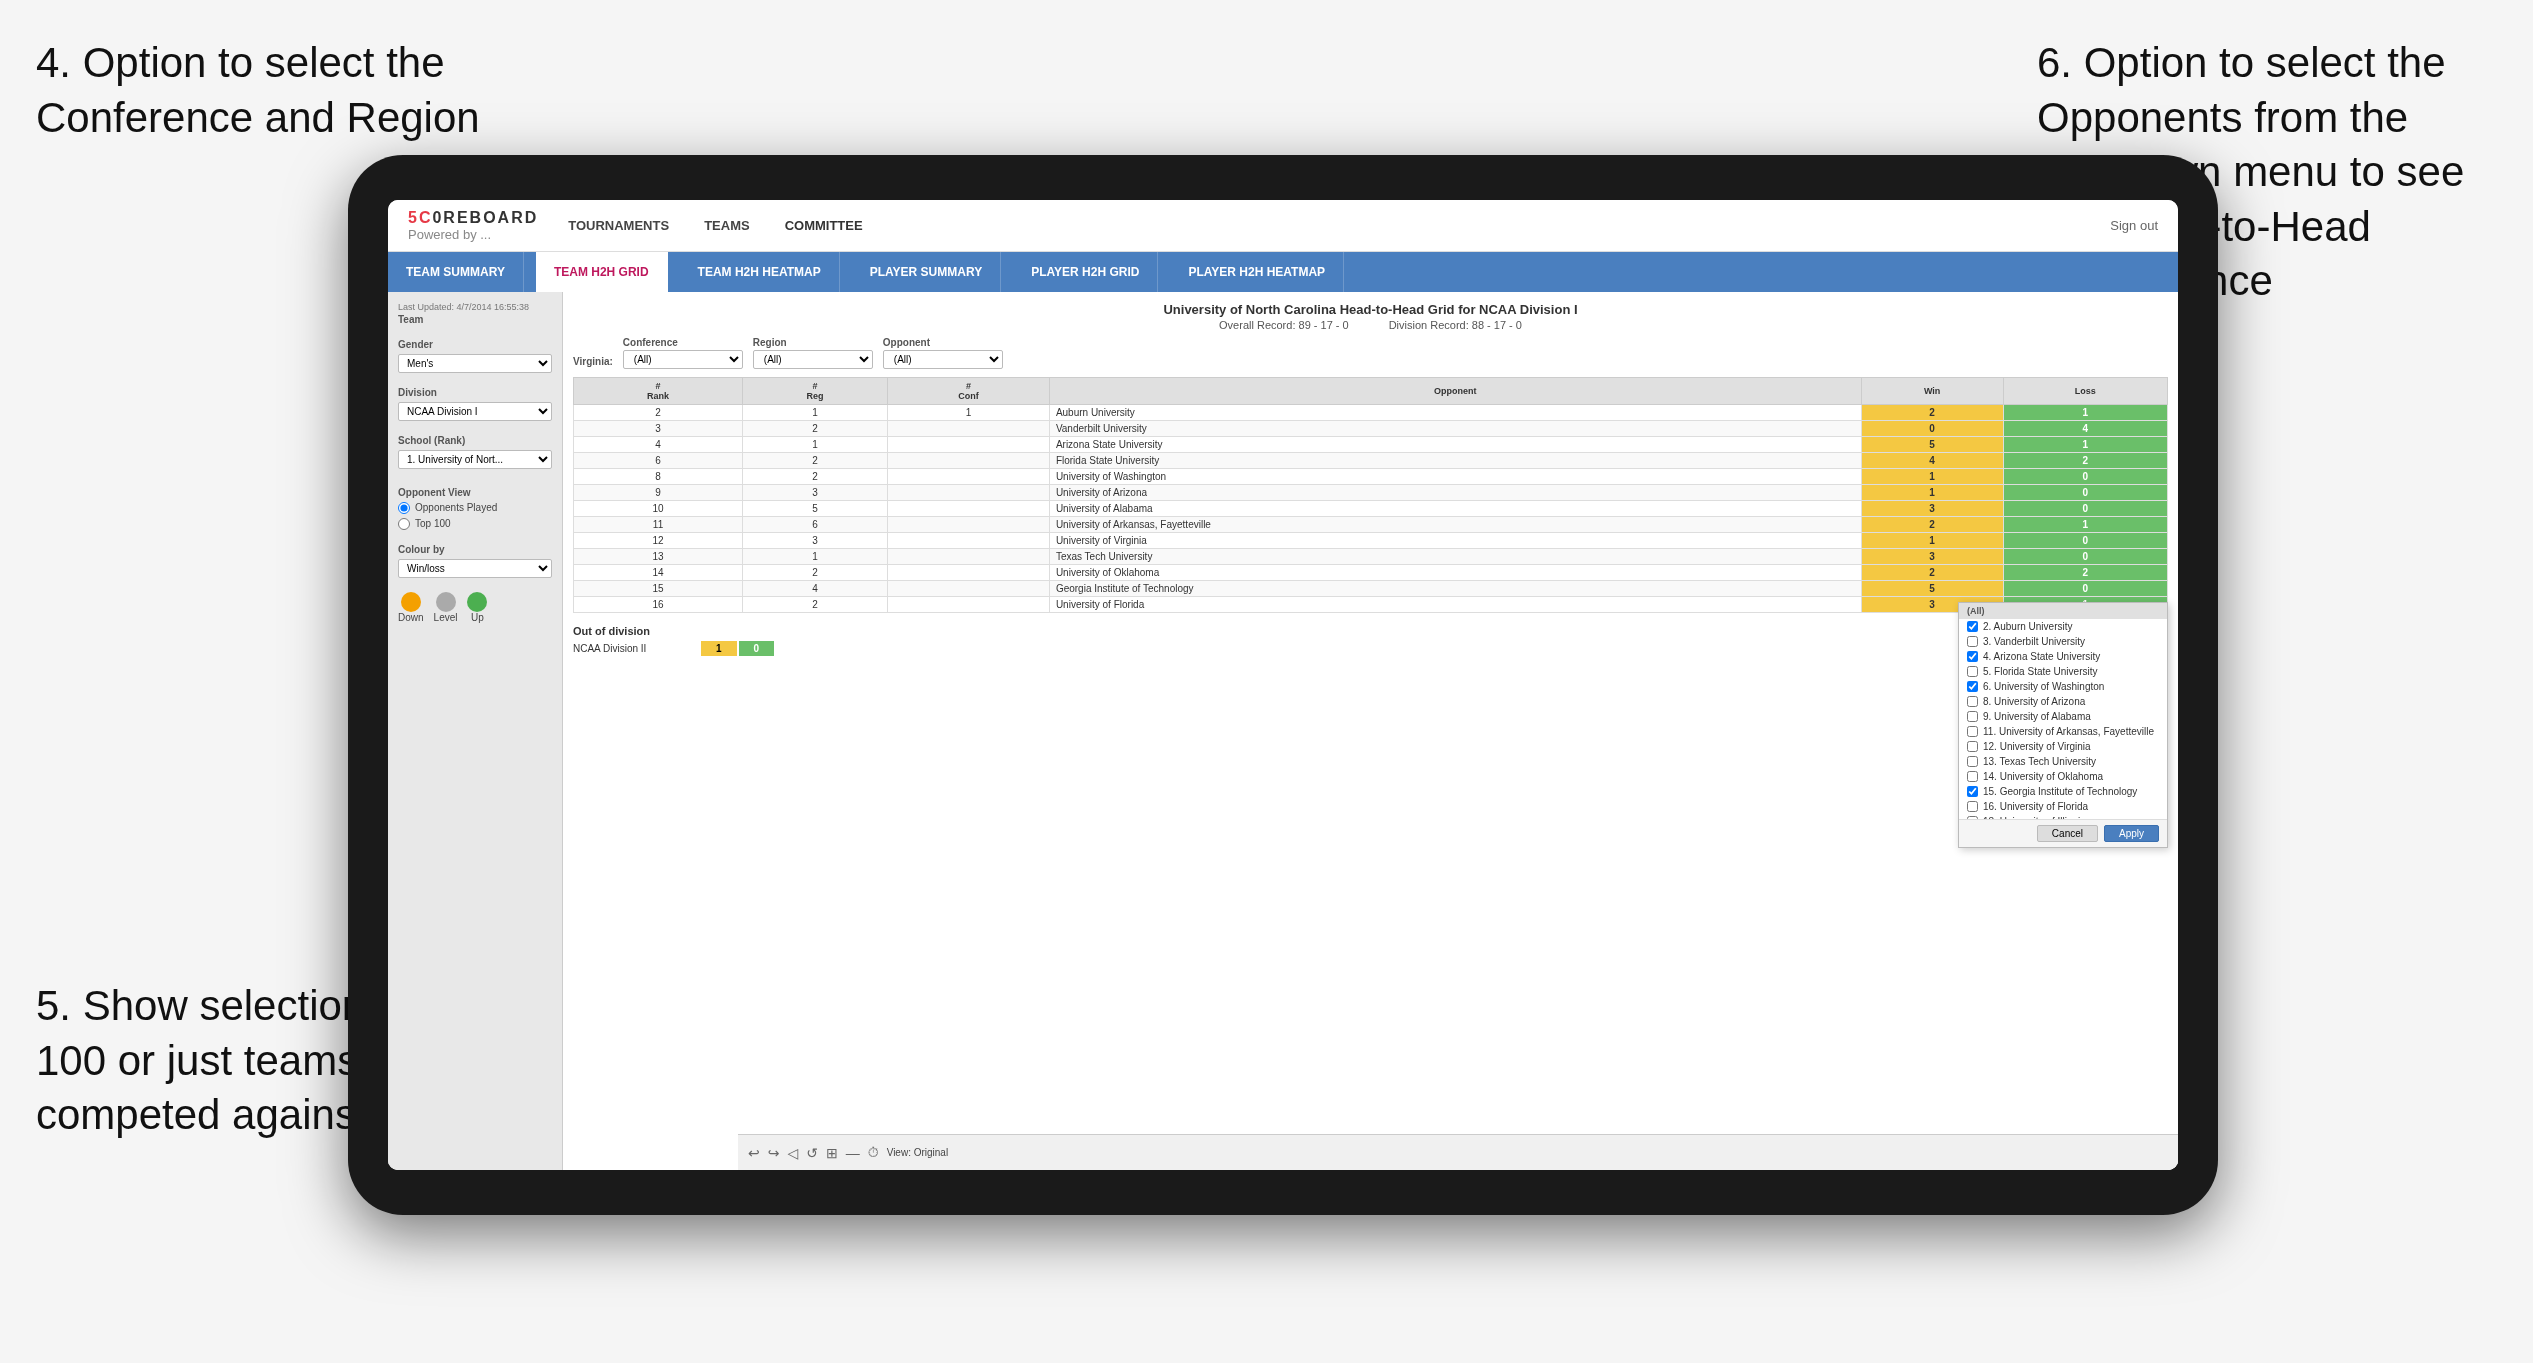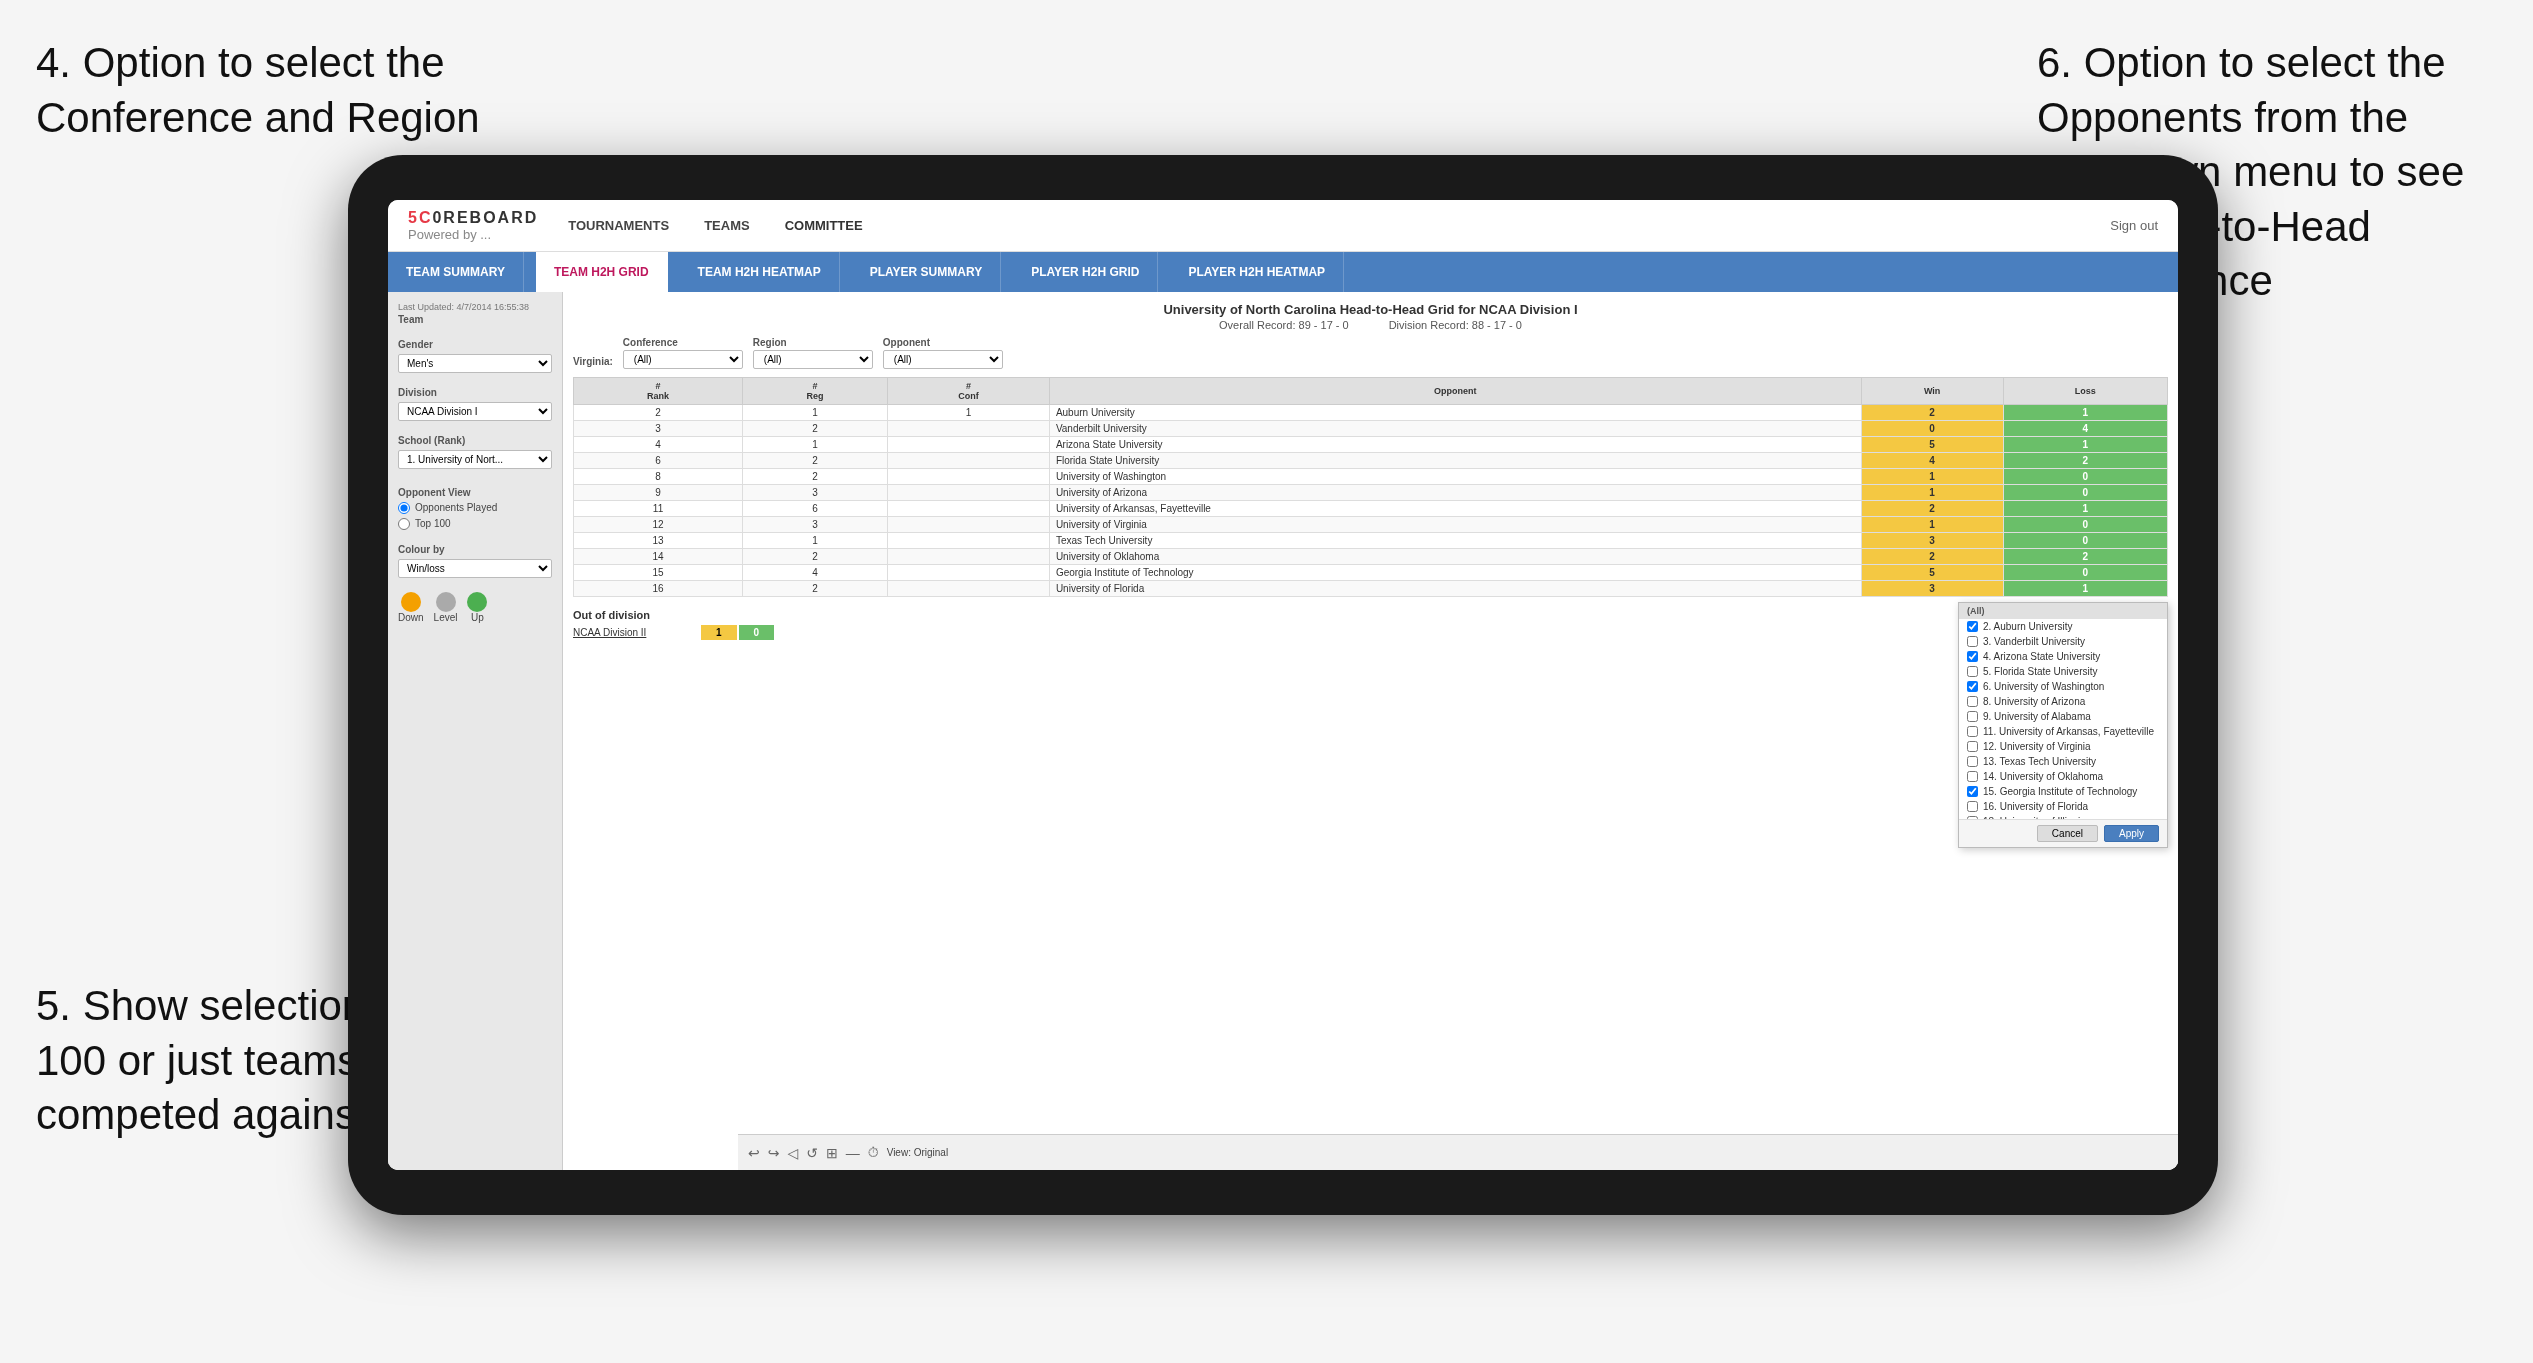--- a/index.html
+++ b/index.html
@@ -249,21 +249,20 @@
 
     .division2-row {
       display: flex;
       align-items: center;
       gap: 8px;
     }
     .division2-label {
       font-size: 10px;
       color: #333;
       min-width: 120px;
-      text-decoration: underline;
     }
     .div2-bar {
       display: flex;
       gap: 2px;
     }
     .div2-win { background: #f4c842; padding: 2px 15px; font-size: 10px; font-weight: 700; }
     .div2-loss { background: #6abf69; padding: 2px 15px; font-size: 10px; font-weight: 700; color: #fff; }
 
     
     .bottom-toolbar {
@@ -556,20 +555,28 @@
     </tr>
               <tr>
       <td class="num">9</td>
       <td class="num">3</td>
       <td class="num"></td>
       <td>University of Arizona</td>
       <td class="num" style="background:#f4c842;font-weight:700;">1</td>
       <td class="num" style="background:#6abf69;color:#fff;font-weight:700;">0</td>
     </tr>
               <tr>
+      <td class="num">10</td>
+      <td class="num">5</td>
+      <td class="num"></td>
+      <td>University of Alabama</td>
+      <td class="num" style="background:#f4c842;font-weight:700;">3</td>
+      <td class="num" style="background:#6abf69;color:#fff;font-weight:700;">0</td>
+    </tr>
+              <tr>
       <td class="num">11</td>
       <td class="num">6</td>
       <td class="num"></td>
       <td>University of Arkansas, Fayetteville</td>
       <td class="num" style="background:#f4c842;font-weight:700;">2</td>
       <td class="num" style="background:#6abf69;color:#fff;font-weight:700;">1</td>
     </tr>
               <tr>
       <td class="num">12</td>
       <td class="num">3</td>

